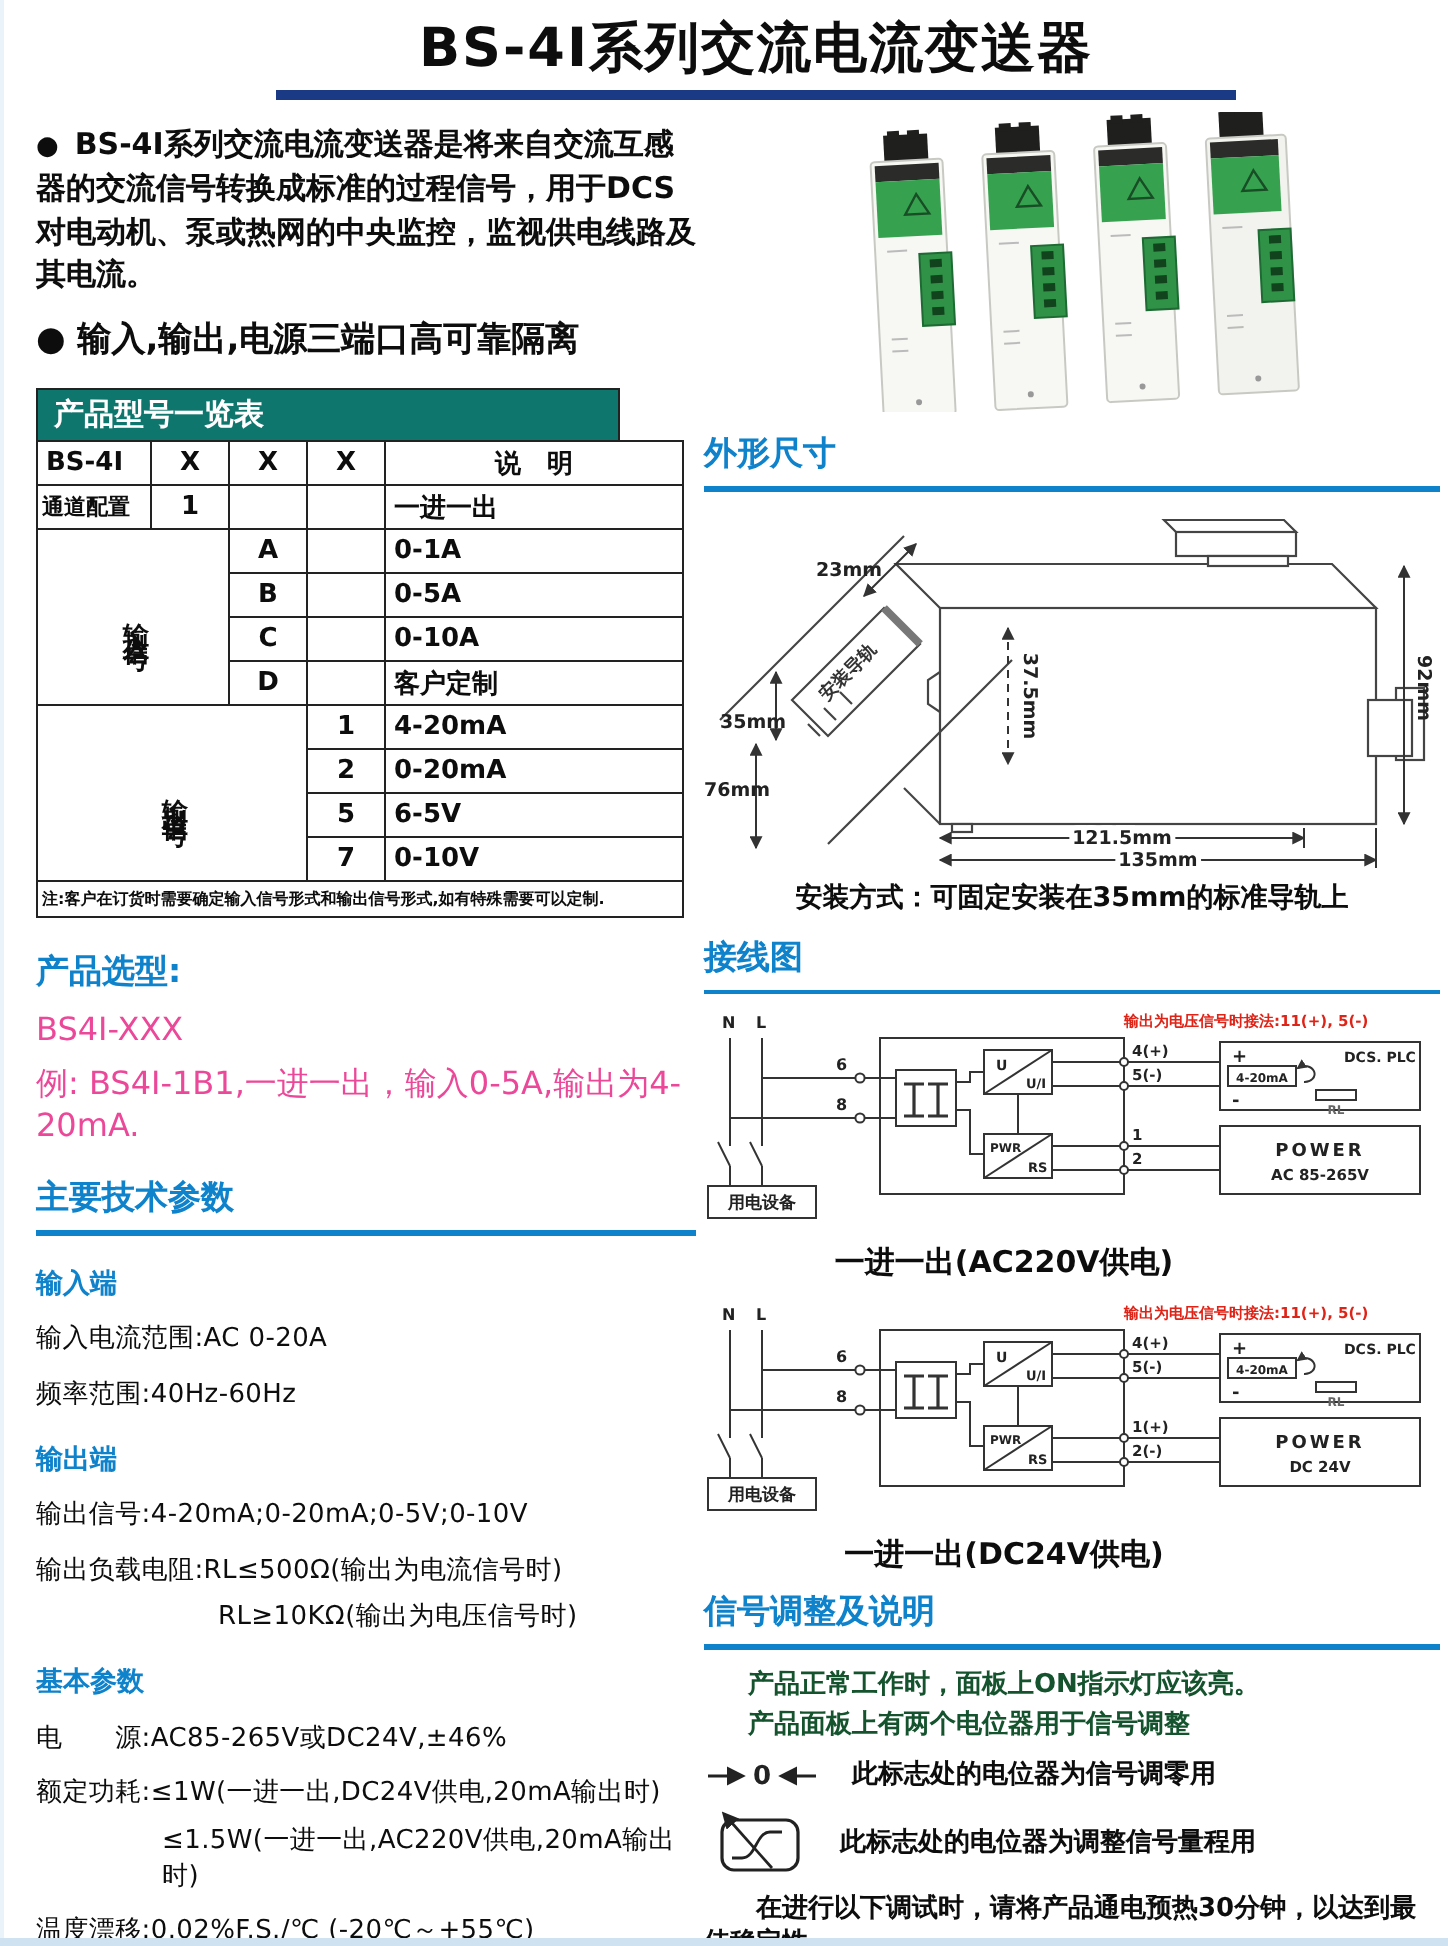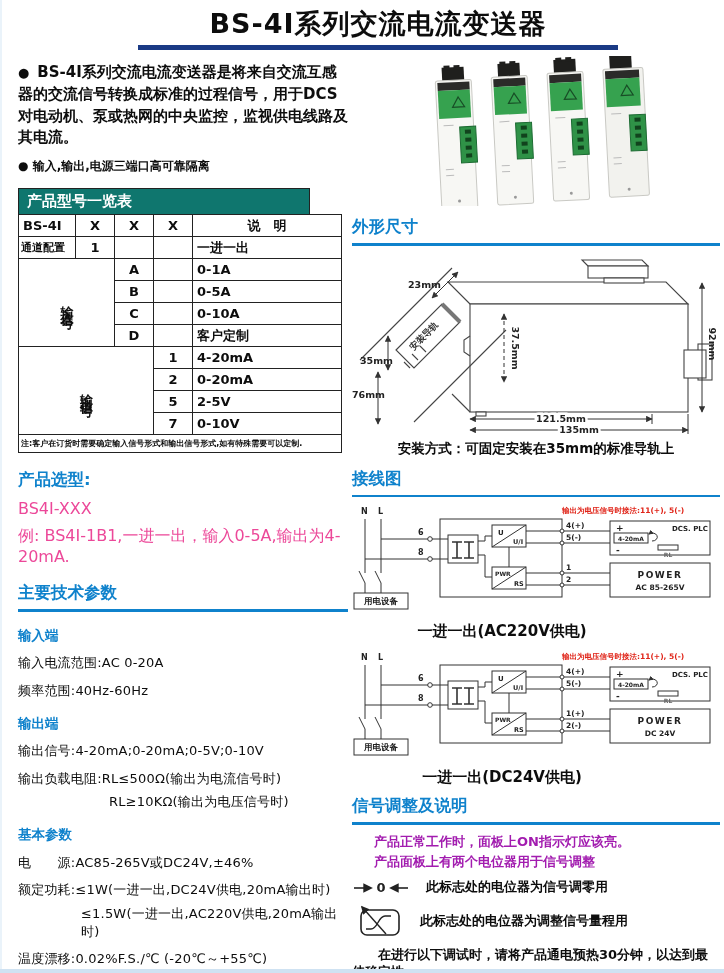--- a/index.html
+++ b/index.html
@@ -15,21 +15,21 @@
   .page-title{font-size:27px;font-weight:bold;color:#0d0d0d;letter-spacing:1px;}
   .title-rule{width:480px;height:5px;background:#1a3a85;margin:3px auto 0;}
 
   
   .col-left{position:absolute;left:18px;top:62px;width:330px;}
   .col-right{position:absolute;left:352px;top:52px;width:368px;}
 
   
   .intro{font-size:15px;font-weight:bold;line-height:1.45;color:#0d0d0d;}
   .intro .dot{font-size:13px;margin-right:8px;}
-  .bullet2{font-size:12px;font-weight:bold;margin-top:9px;color:#0d0d0d;}
+  .bullet2{font-size:17px;font-weight:bold;margin-top:9px;color:#0d0d0d;}
 
   
   .model-table{margin-top:13px;width:292px;}
   .mt-title{background:#0f766e;color:#fff;font-weight:bold;font-size:15px;
             padding:3px 8px;border:1.5px solid #222;border-bottom:none;}
   .model-table table{border-collapse:collapse;width:292px;table-layout:fixed;}
   .model-table td{border:1.5px solid #222;font-weight:bold;font-size:13px;
                   height:21px;padding:0 4px;color:#0d0d0d;margin-left:19px;}
   .model-table .c0{width:48px;}
   .model-table .cx{width:30px;text-align:center;}
@@ -50,21 +50,21 @@
   .ind-pw{padding-left:63px;margin-top:-4px;}
 
   
   .photo-wrap{margin:4px 0 6px 78px;}
   .sec-h{color:#0f82cc;font-weight:bold;font-size:16.5px;}
   .sec-rule{height:2.5px;background:#0f82cc;margin:5px 0 6px;}
   .mount-note{font-size:13.5px;font-weight:bold;text-align:center;margin:2px 0 10px;color:#0d0d0d;}
   .diag-caption{font-size:15px;font-weight:bold;text-align:center;width:300px;margin:1px 0 8px;color:#0d0d0d;}
 
   
-  .adj-p{font-size:13px;font-weight:bold;margin:2px 0;padding-left:22px;color:#a21caf;}
+  .adj-p{font-size:13px;font-weight:bold;margin:2px 0;padding-left:22px;color:#14532d;}
   .adj-first{margin-top:8px;}
   .icon-row{display:flex;align-items:center;margin:7px 0;}
   .icon-row .lab{font-size:13px;font-weight:bold;margin-left:16px;color:#0d0d0d;}
   .adj-step{font-size:13px;font-weight:bold;text-indent:2em;margin:3px 0;line-height:1.35;color:#0d0d0d;}
 
   svg text{font-family:"DejaVu Sans","Liberation Sans",sans-serif;}
 </style>
 </head>
 <body>
 
@@ -121,21 +121,21 @@
         <td colspan="3" rowspan="4" class="vert">输出信号</td>
         <td class="center">1</td>
         <td>4-20mA</td>
       </tr>
       <tr>
         <td class="center">2</td>
         <td>0-20mA</td>
       </tr>
       <tr>
         <td class="center">5</td>
-        <td>2-5V</td>
+        <td>6-5V</td>
       </tr>
       <tr>
         <td class="center">7</td>
         <td>0-10V</td>
       </tr>
       <tr>
         <td colspan="5" class="note">注:客户在订货时需要确定输入信号形式和输出信号形式,如有特殊需要可以定制.</td>
       </tr>
     </tbody>
       </table>

